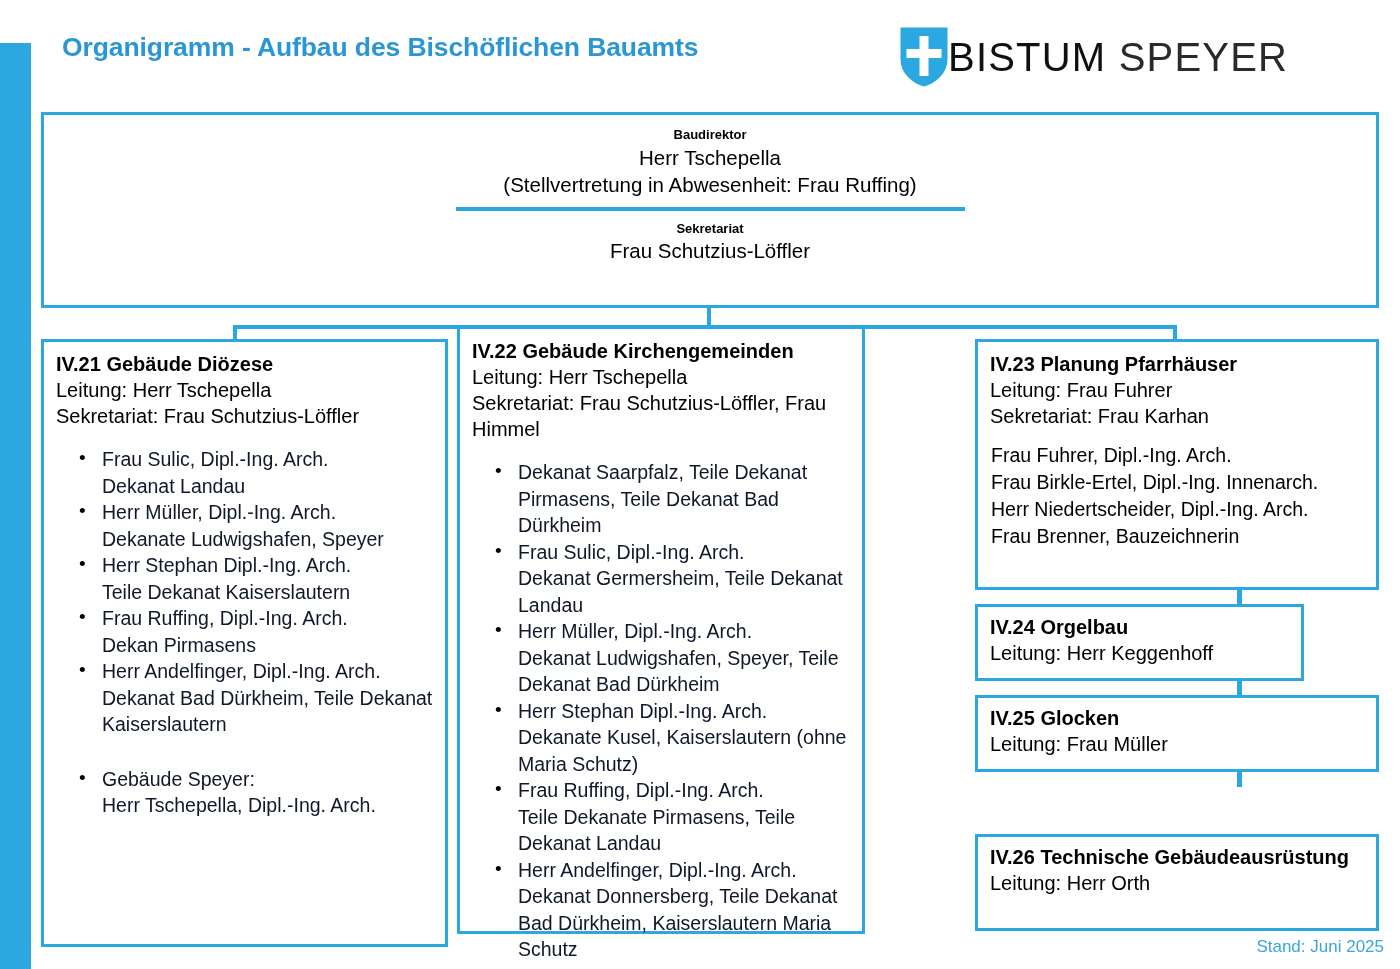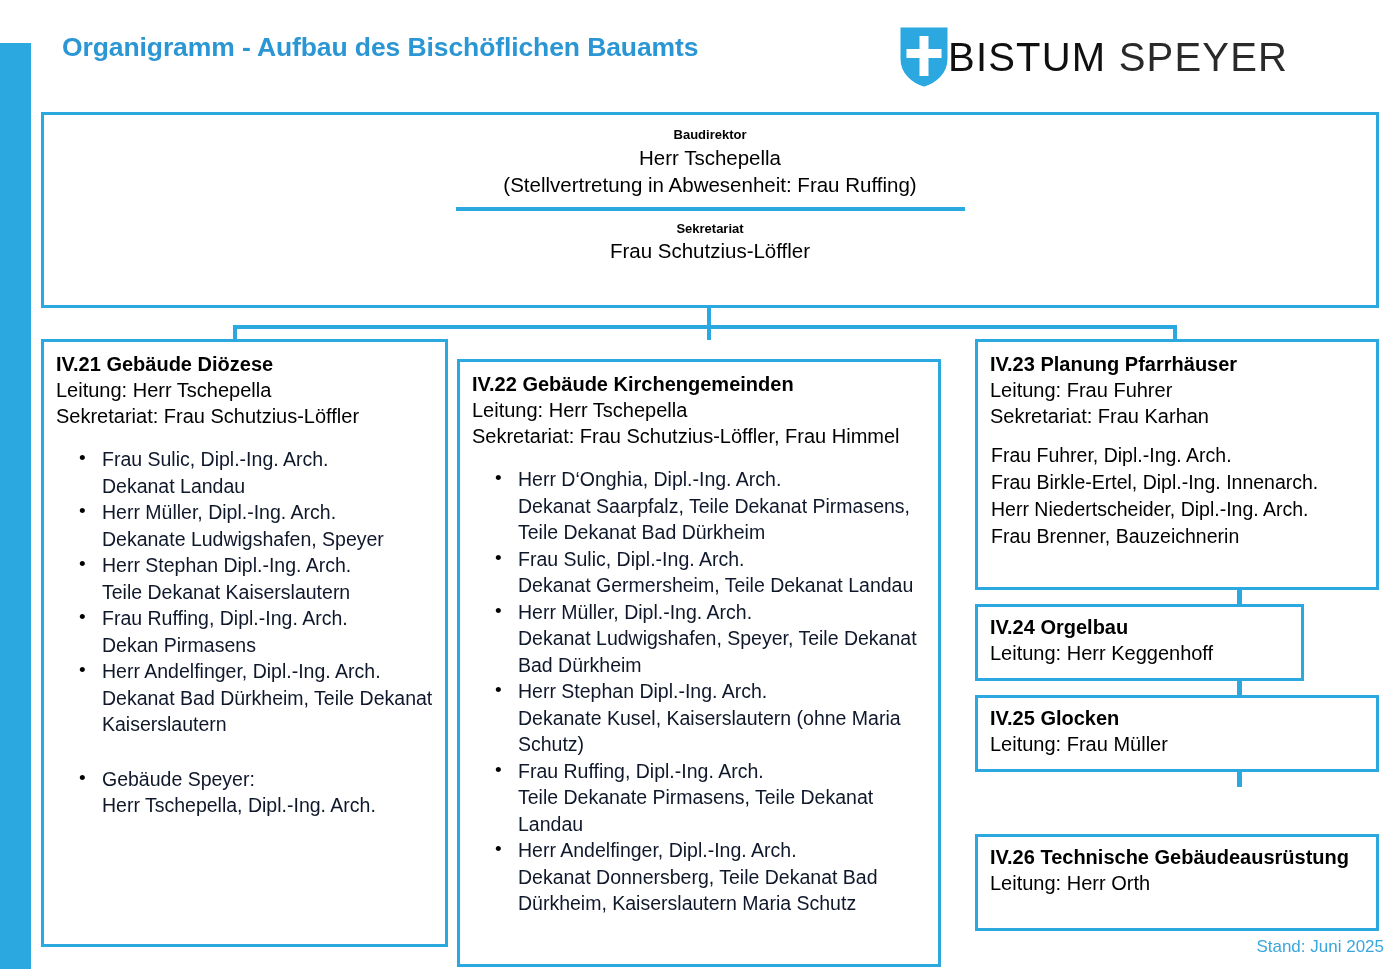--- a/index.html
+++ b/index.html
@@ -112,21 +112,21 @@
   .conn-h-main   { left: 233px; top: 325px; width: 944px; height: 4px;  }
   .conn-v-c1     { left: 233px; top: 325px; width: 4px;   height: 15px; }
   .conn-v-c2     { left: 707px; top: 325px; width: 4px;   height: 15px; }
   .conn-v-c3     { left: 1173px;top: 325px; width: 4px;   height: 15px; }
   .conn-v-24     { left: 1237px;top: 589px; width: 5px;   height: 16px; }
   .conn-v-25     { left: 1237px;top: 680px; width: 5px;   height: 16px; }
   .conn-v-26     { left: 1237px;top: 771px; width: 5px;   height: 16px; }
 
   
   .box-c1 { left: 41px;  top: 339px; width: 407px; height: 608px; }
-  .box-c2 { left: 457px; top: 359px; width: 484px; height: 608px; }
+  .box-c2 { left: 457px; top: 326px; width: 408px; height: 608px; }
   .box-c3 { left: 975px; top: 339px; width: 404px; height: 251px; }
   .box-c4 { left: 975px; top: 604px; width: 329px; height: 77px;  }
   .box-c5 { left: 975px; top: 695px; width: 404px; height: 77px;  }
   .box-c6 { left: 975px; top: 786px; width: 404px; height: 97px; margin-top: 48px;  }
 
   .col-pad {
     padding: 9px 2px 0 12px;
   }
   .sec-title {
     font-size: 20px;
@@ -263,21 +263,20 @@
   </div>
 
   <div class="box box-c2">
     <div class="col-pad">
       <div class="sec-title">IV.22 Gebäude Kirchengemeinden</div>
       <div class="sec-sub">Leitung: Herr Tschepella</div>
       <div class="sec-sub">Sekretariat: Frau Schutzius-Löffler, Frau Himmel</div>
       <div class="sec-gap"></div>
       <ul class="people">
         <li class="bulleted">
-          <span class="sub-line">Herr D‘Onghia, Dipl.-Ing. Arch.</span>
           <span class="sub-line">Dekanat Saarpfalz, Teile Dekanat Pirmasens, Teile Dekanat Bad Dürkheim</span>
         </li>
         <li class="bulleted">
           <span class="sub-line">Frau Sulic, Dipl.-Ing. Arch.</span>
           <span class="sub-line">Dekanat Germersheim, Teile Dekanat Landau</span>
         </li>
         <li class="bulleted">
           <span class="sub-line">Herr Müller, Dipl.-Ing. Arch.</span>
           <span class="sub-line">Dekanat Ludwigshafen, Speyer, Teile Dekanat Bad Dürkheim</span>
         </li>

